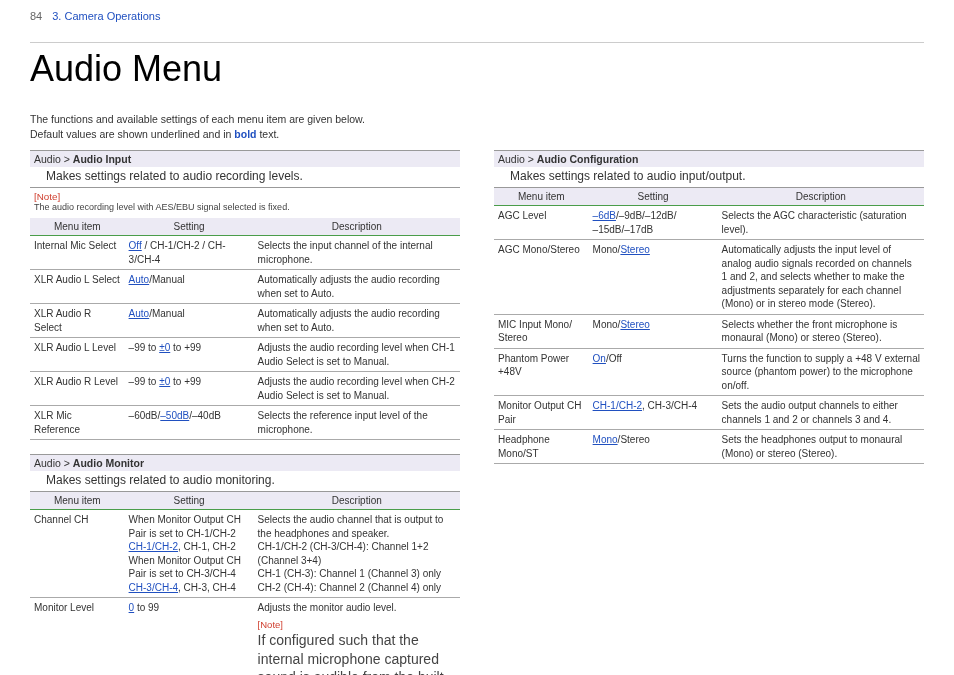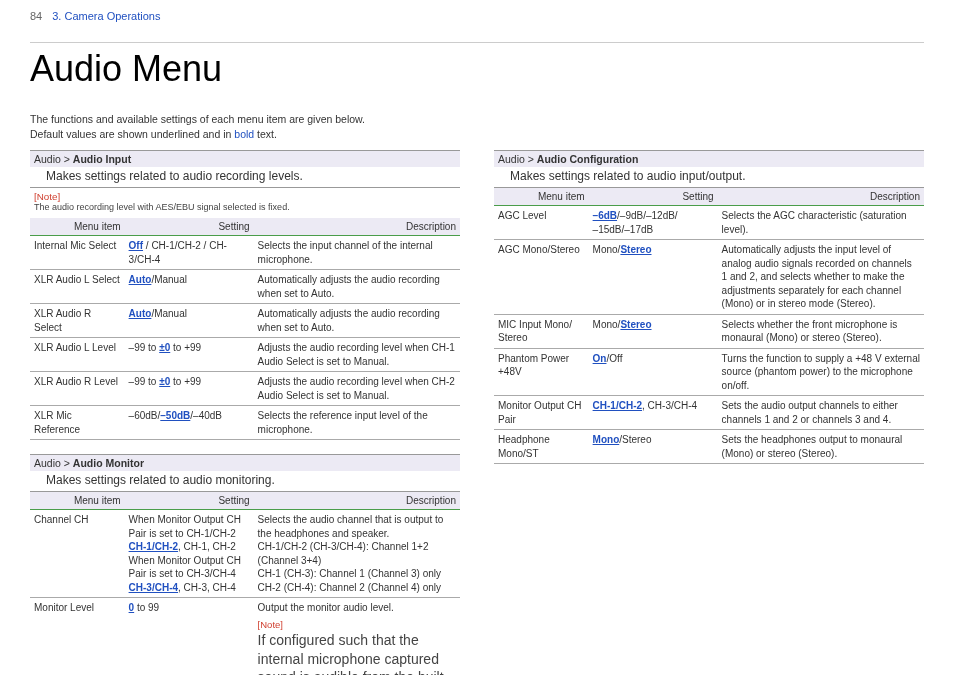--- a/index.html
+++ b/index.html
@@ -26,58 +26,58 @@
   .page-num { color: #666; font-size: 11px; }
   .section-link { color: #2050c0; font-size: 11px; }
   h1 {
     color: #000000;
     font-weight: 300;
     font-size: 36px;
     margin: 4px 0 22px 0;
     font-family: Arial, Helvetica, sans-serif;
   }
   .intro { font-size: 10.5px; line-height: 1.45; margin-bottom: 8px; }
-  .bold-blue { color: #2050c0; font-weight: normal; }
+  .bold-blue { color: #2050c0; font-weight: bold; }
   .columns { display: flex; gap: 34px; }
   .col { flex: 1 1 0; min-width: 0; }
   .block { margin-bottom: 14px; }
   .block-title {
     background: #eceaf4;
     padding: 2px 4px;
     font-size: 10.5px;
     border-top: 1px solid #999;
   }
   .block-title b { font-weight: bold; margin-top: 48px; }
   .block-sub {
     padding: 2px 4px 4px 16px;
     font-size: 12px;
     border-bottom: 1px solid #999;
   }
   .note-red { color: #d04030; font-size: 9.8px; padding-left:4px; margin-top:3px; }
   .note-small { font-size: 9px; color: #444; padding-left:4px; margin-bottom:4px; line-height:1.3; }
   table.menu { width: 100%; border-collapse: collapse; font-size: 10px; }
   table.menu th {
     background: #eceaf4;
-    text-align: right;
+    text-align: center;
     font-weight: normal;
     padding: 3px 4px;
     color:#333;
     border-bottom: 1px solid #4a9d4a;
   }
   table.menu td {
     padding: 3px 4px;
     vertical-align: top;
     border-bottom: 1px solid #aaa;
     line-height: 1.35;
     margin-top: 24px;
   }
   table.menu col.c1 { width: 22%; }
   table.menu col.c2 { width: 30%; }
   table.menu col.c3 { width: 48%; }
-  .def { color: #2050c0; font-weight: bold; text-decoration: underline; }
+  .def { color: #2050c0; font-weight: normal; text-decoration: underline; }
   .desc-note-red { color:#d04030; font-size:9.5px; margin-top:4px;}
   .desc-note-txt { font-size:14px; color:#444; line-height:1.3;}
 </style>
 </head>
 <body>
 
 <div class="page">
   <div class="header">
     <span class="page-num">84</span>
     <span class="section-link">3. Camera Operations</span>
@@ -180,21 +180,21 @@
               <div>Selects the audio channel that is output to the headphones and speaker.</div>
               <div style="padding-left:0">CH-1/CH-2 (CH-3/CH-4): Channel 1+2 (Channel 3+4)</div>
               <div>CH-1 (CH-3): Channel 1 (Channel 3) only</div>
               <div>CH-2 (CH-4): Channel 2 (Channel 4) only</div>
             </td>
           </tr>
           <tr>
             <td>Monitor Level</td>
             <td><span class="def">0</span><span> to 99</span></td>
             <td>
-              <div>Output the monitor audio level.</div>
+              <div>Adjusts the monitor audio level.</div>
               <div class="desc-note-red">[Note]</div>
               <div class="desc-note-txt">If configured such that the internal microphone captured sound is audible from the built-in speaker, howling may occur if the monitor volume is increased.</div>
             </td>
           </tr>
         </tbody>
           </table>
       </div>
 
       <div class="block">
         <div class="block-title">

